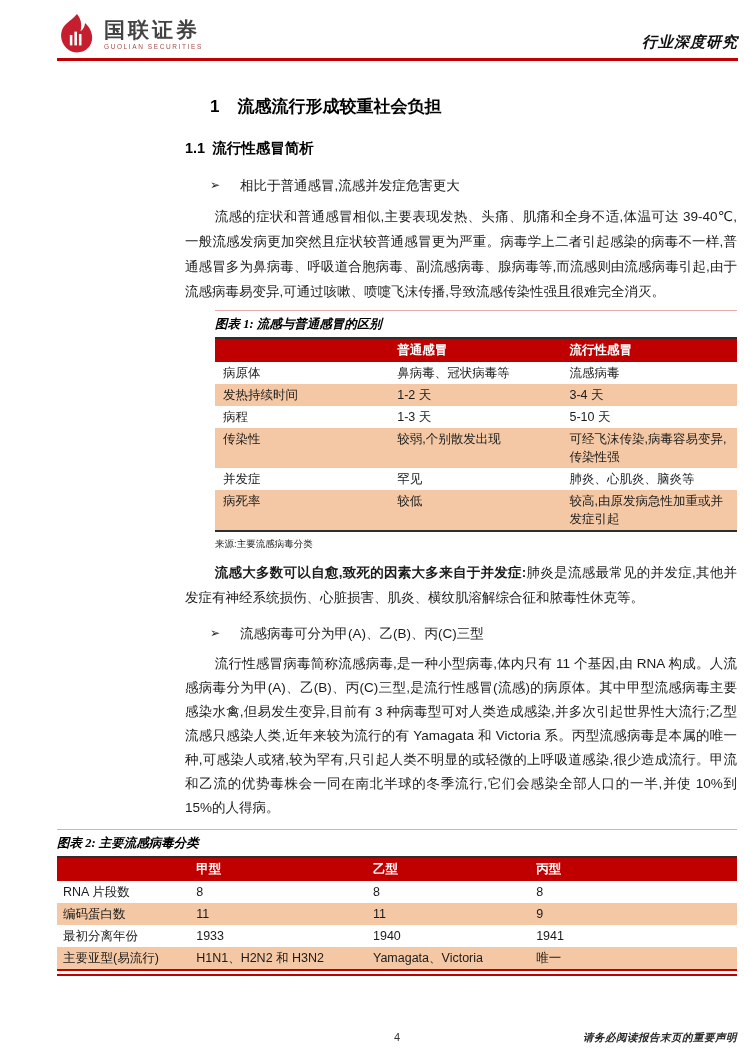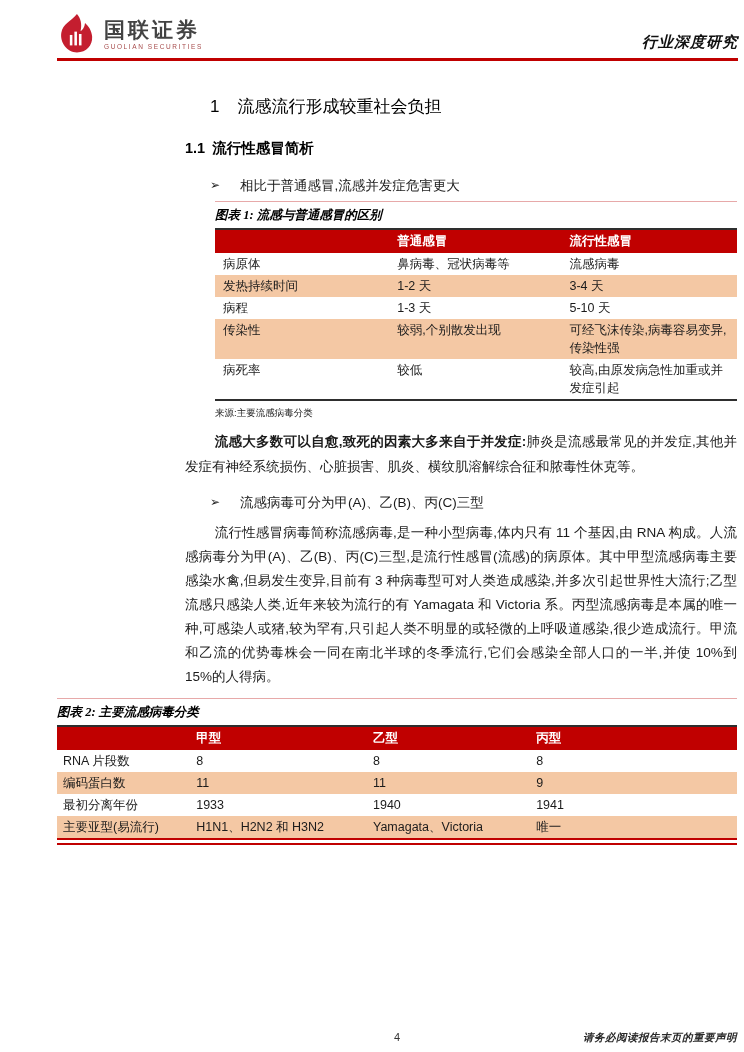--- a/index.html
+++ b/index.html
@@ -22,21 +22,21 @@
   .brand{display:flex;align-items:center;gap:9px;}
   .logo-svg{width:38px;height:42px;display:block;}
   .brand-cn{font-size:21px;font-weight:bold;color:#434343;letter-spacing:3px;line-height:22px;}
   .brand-en{font-size:6.5px;color:#a64b4b;letter-spacing:1.6px;margin-top:2px;}
   .doc-type{
     font-family:"Liberation Serif","DejaVu Serif",serif;font-style:italic;font-weight:bold;
     font-size:15px;color:#101010;padding-bottom:3px;letter-spacing:1px;
   }
   
   .main{margin:0 7px 0 185px;}
-  .h1{margin:34px 0 0;padding-left:25px;font-size:17px;font-weight:normal;color:#000;line-height:24px;}
+  .h1{margin:34px 0 0;padding-left:25px;font-size:17px;font-weight:bold;color:#000;line-height:24px;}
   .h1 .num{margin-right:18px;}
   .h2{margin:19px 0 0;font-size:14.5px;font-weight:bold;color:#000;line-height:20px;}
   .h2 .num{margin-right:7px;}
   .bullet{margin:18px 0 0;padding-left:25px;font-size:13.5px;line-height:19px;display:flex;}
   .bullet .marker{margin-right:20px;font-size:12px;color:#222;}
   .para{margin:9px 0 0;font-size:13.5px;line-height:25px;text-align:justify;text-indent:2.2em;}
   
   .figure{border-top:1px solid #e7a9a9;padding-top:3px;}
   .fig1{margin:6px 0 0 30px;}
   .fig2{margin:9px 7px 0 57px;}
@@ -102,20 +102,21 @@
 
     <div class="h2">
       <span class="num">1.1</span><span>流行性感冒简析</span>
     </div>
 
     <div class="bullet">
       <span class="marker">➢</span>
       <span>相比于普通感冒,流感并发症危害更大</span>
     </div>
 
+    <p class="para">流感的症状和普通感冒相似,主要表现发热、头痛、肌痛和全身不适,体温可达 39-40℃,一般流感发病更加突然且症状较普通感冒更为严重。病毒学上二者引起感染的病毒不一样,普通感冒多为鼻病毒、呼吸道合胞病毒、副流感病毒、腺病毒等,而流感则由流感病毒引起,由于流感病毒易变异,可通过咳嗽、喷嚏飞沫传播,导致流感传染性强且很难完全消灭。</p>
 
     <section class="figure fig1">
       <div class="fig-title">图表 1: 流感与普通感冒的区别</div>
       <table class="t1">
           <thead>
             <tr>
               <th></th>
               <th>普通感冒</th>
               <th>流行性感冒</th>
             </tr>
@@ -135,20 +136,25 @@
               <td>病程</td>
               <td>1-3 天</td>
               <td>5-10 天</td>
             </tr>
             <tr>
               <td>传染性</td>
               <td>较弱,个别散发出现</td>
               <td>可经飞沫传染,病毒容易变异,传染性强</td>
             </tr>
             <tr>
+              <td>并发症</td>
+              <td>罕见</td>
+              <td>肺炎、心肌炎、脑炎等</td>
+            </tr>
+            <tr>
               <td>病死率</td>
               <td>较低</td>
               <td>较高,由原发病急性加重或并发症引起</td>
             </tr>
           </tbody>
         </table>
       <div class="source">来源:主要流感病毒分类</div>
     </section>
 
     <p class="para"><b>流感大多数可以自愈,致死的因素大多来自于并发症:</b><span>肺炎是流感最常见的并发症,其他并发症有神经系统损伤、心脏损害、肌炎、横纹肌溶解综合征和脓毒性休克等。</span></p>

